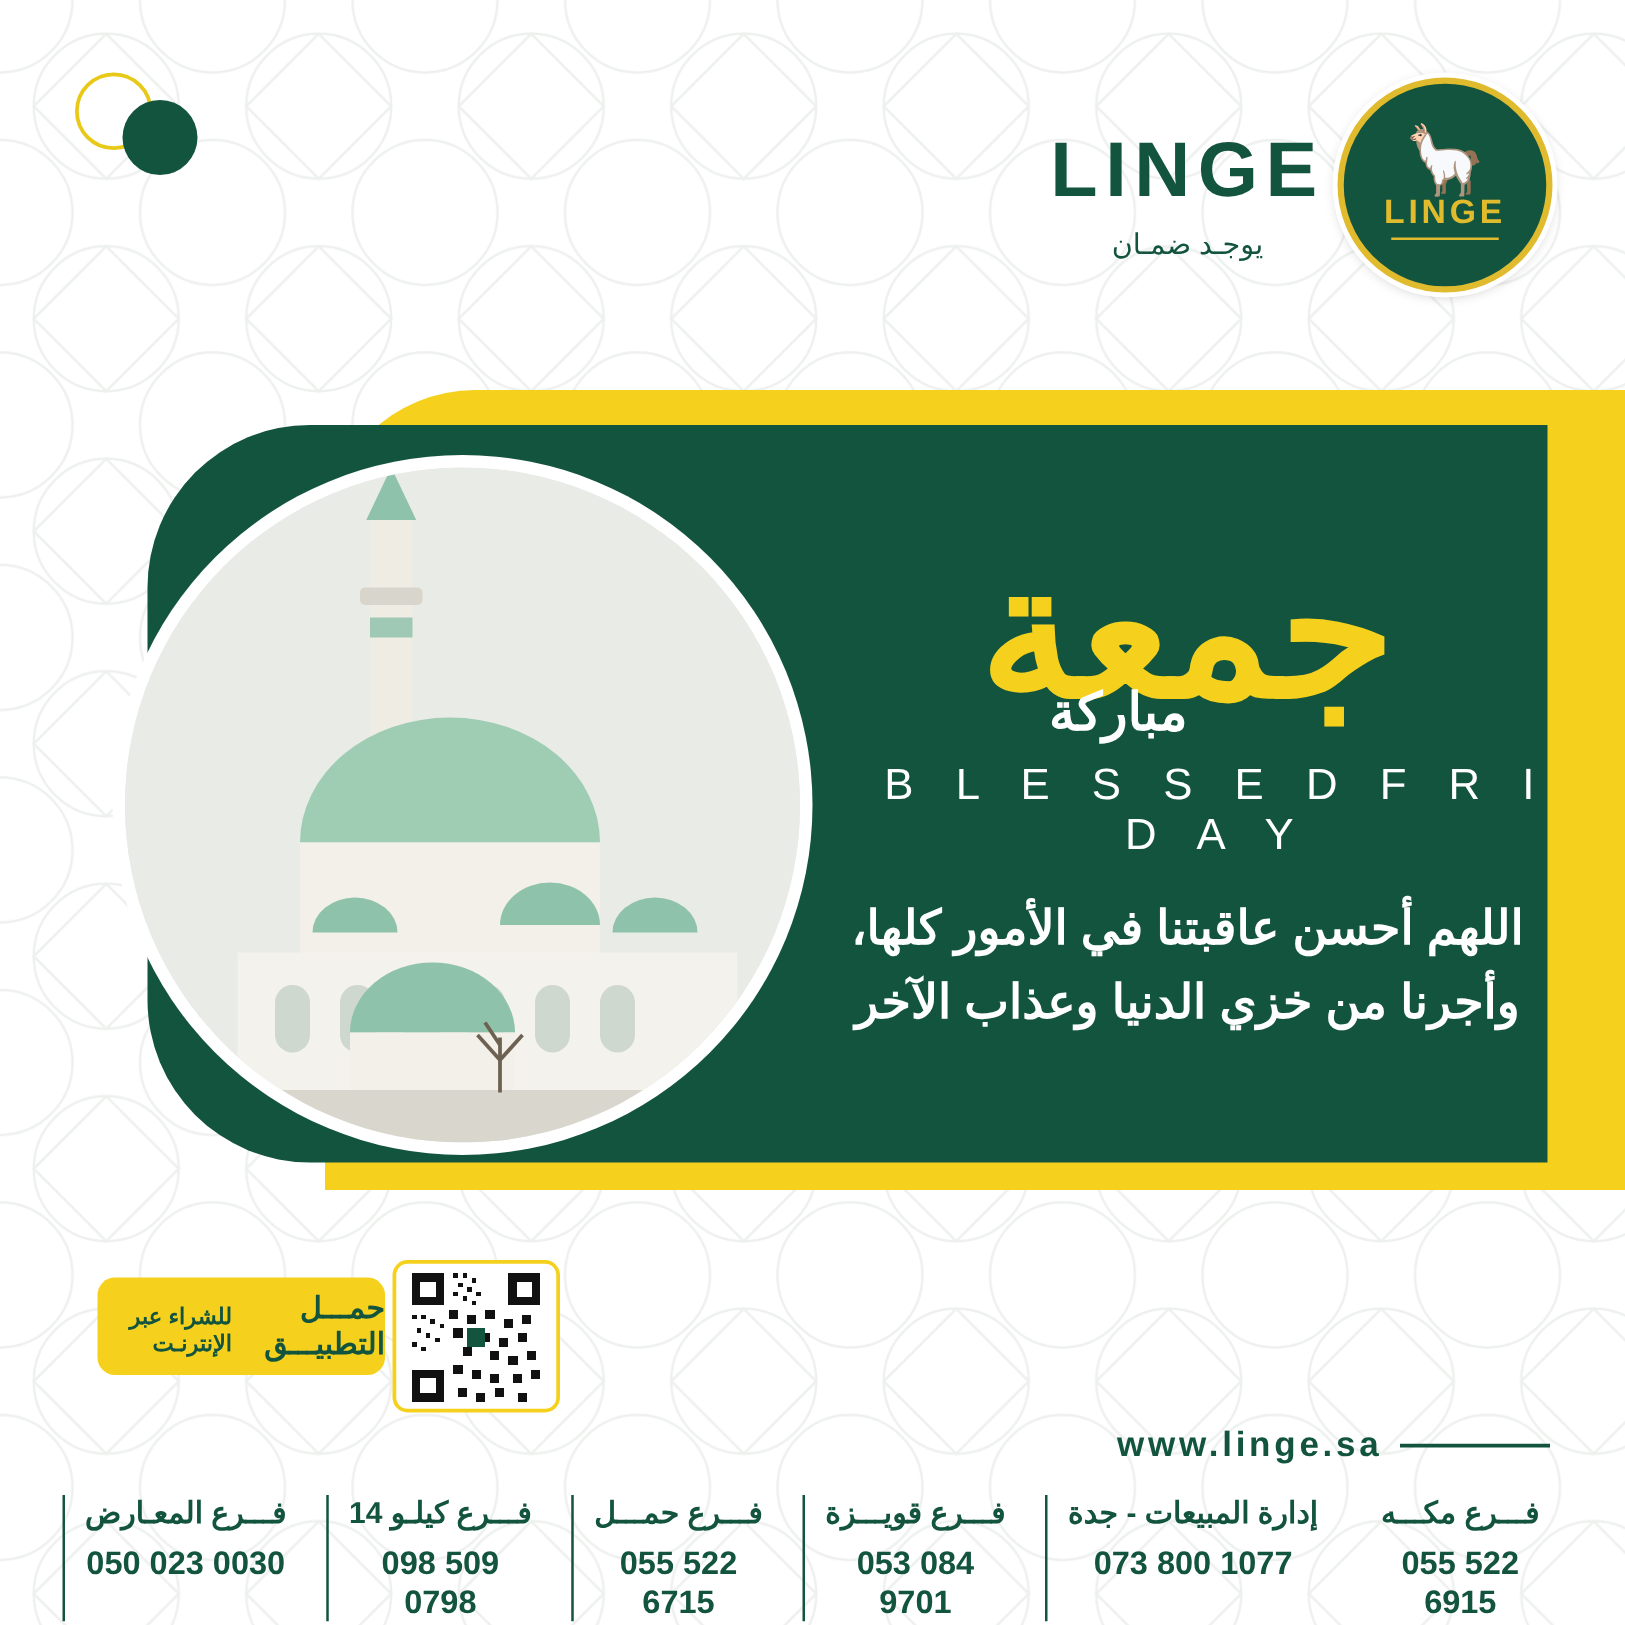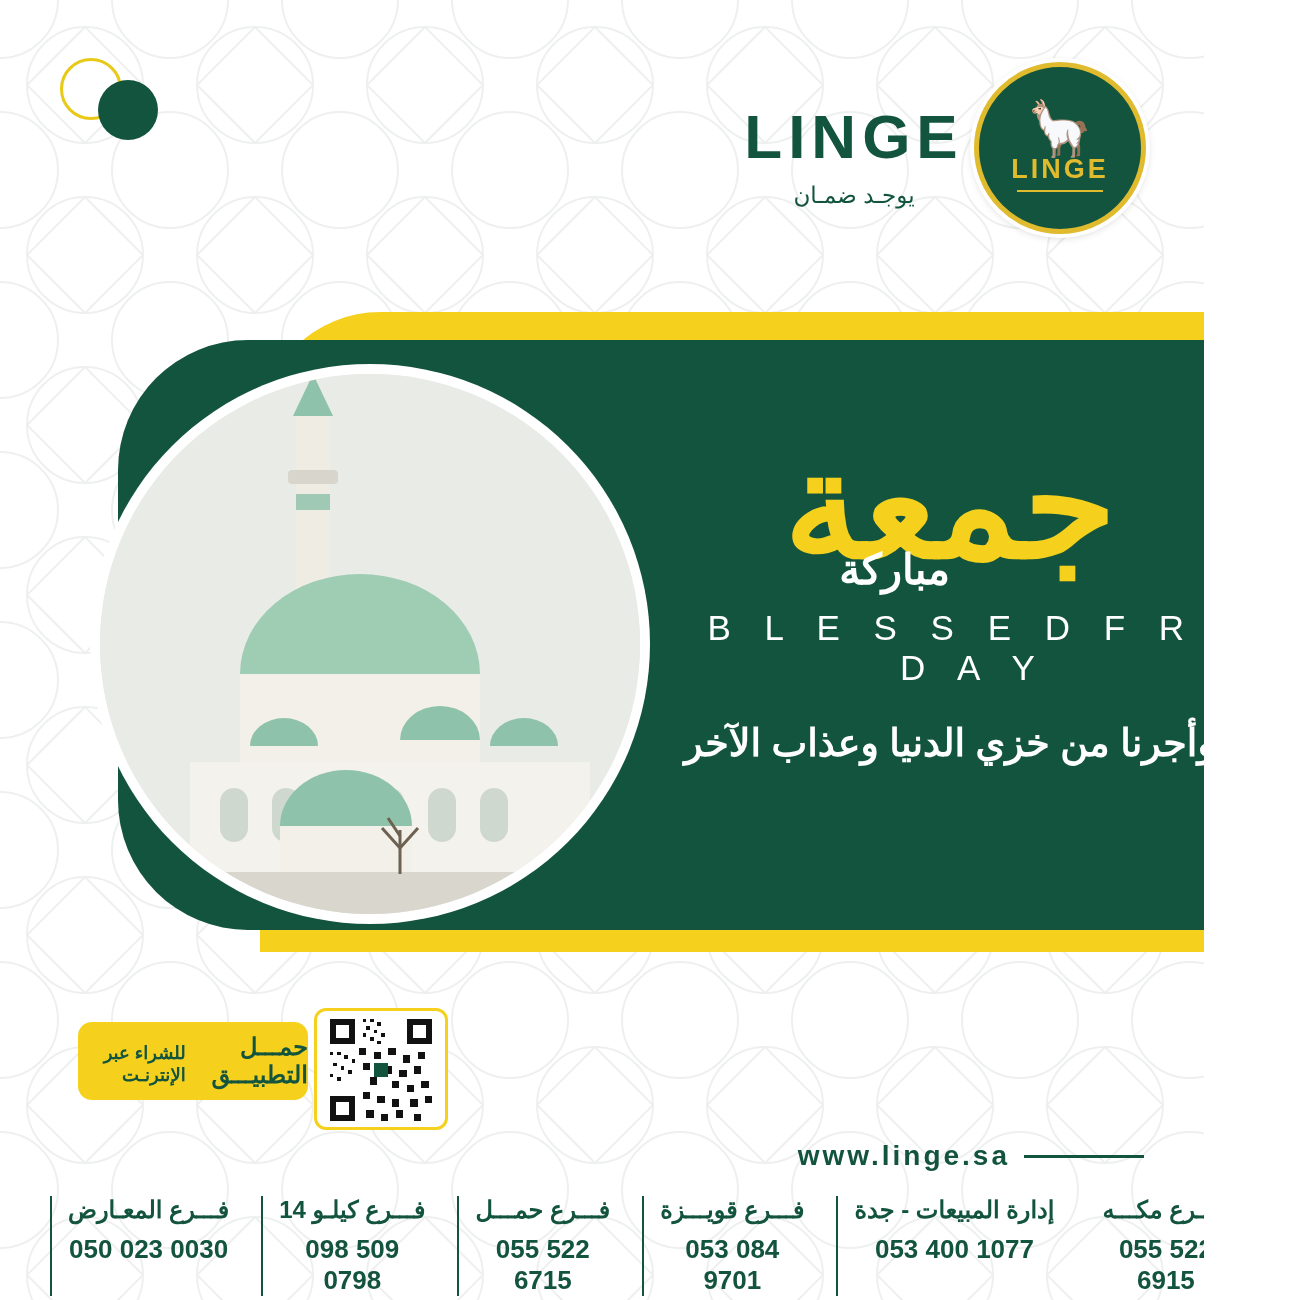--- a/index.html
+++ b/index.html
@@ -5,21 +5,21 @@
   html, body {
     margin: 0;
     padding: 0;
     background: #ffffff;
   }
   body {
     font-family: "Liberation Sans", sans-serif;
   }
   #poster {
     position: relative;
-    width: 1204px;
+    width: 1300px;
     height: 1300px;
     overflow: hidden;
     background: #ffffff;
   }
 
   
   .bg-pattern {
     position: absolute;
     left: 0; top: 0;
     width: 1300px; height: 1300px;
@@ -358,20 +358,21 @@
     </svg>
   </div>
 
   <div class="msg">
     <div class="arabic-script">
       <div class="jumaa">جمعة</div>
       <div class="mubaraka">مباركة</div>
     </div>
     <div class="blessed">B L E S S E D   F R I D A Y</div>
     <div class="dua">
+      <div>اللهم أحسن عاقبتنا في الأمور كلها،</div>
       <div>وأجرنا من خزي الدنيا وعذاب الآخر</div>
     </div>
   </div>
 
   <div class="app-pill">
     <div class="line1">حمـــل التطبيـــق</div>
     <div class="line2">للشراء عبر الإنترنـت</div>
   </div>
 
   <div class="qr">
@@ -446,21 +447,21 @@
     <div class="branch">
       <div class="bname">فـــرع حمـــل</div>
       <div class="bphone">055 522 6715</div>
     </div>
     <div class="branch">
       <div class="bname">فـــرع قويـــزة</div>
       <div class="bphone">053 084 9701</div>
     </div>
     <div class="branch">
       <div class="bname">إدارة المبيعات - جدة</div>
-      <div class="bphone">053 400 1077</div>
+      <div class="bphone">073 800 1077</div>
     </div>
     <div class="branch">
       <div class="bname">فـــرع مكـــه</div>
       <div class="bphone">055 522 6915</div>
     </div>
   </div>
 
 </div>
 
 </body></html>

